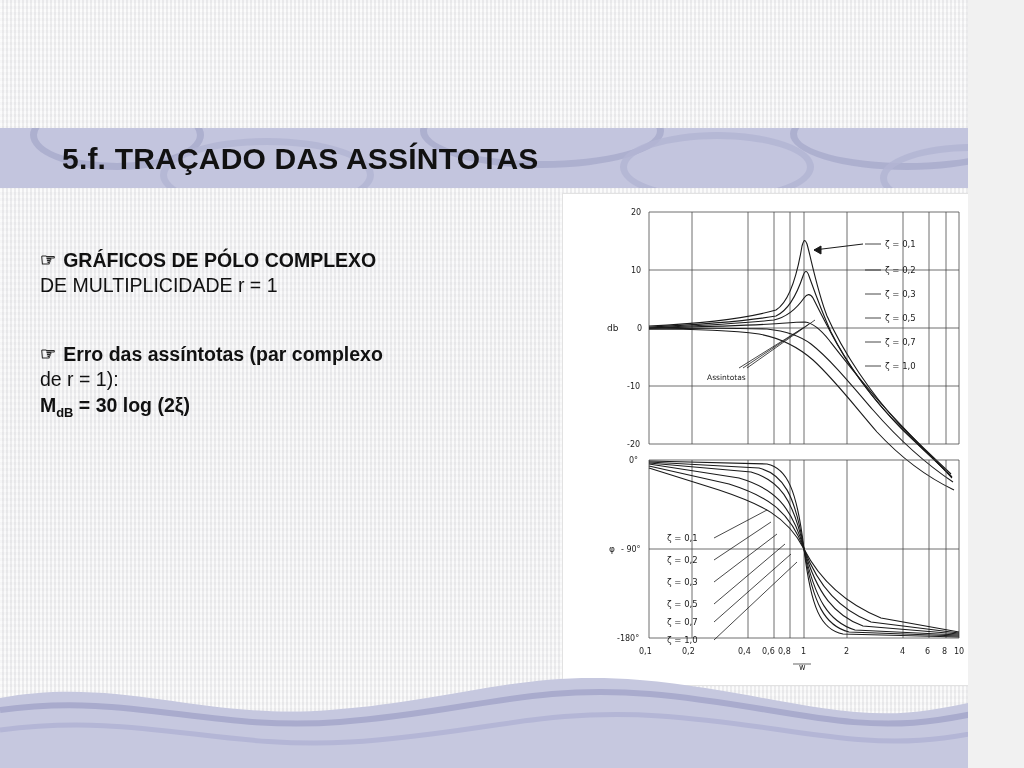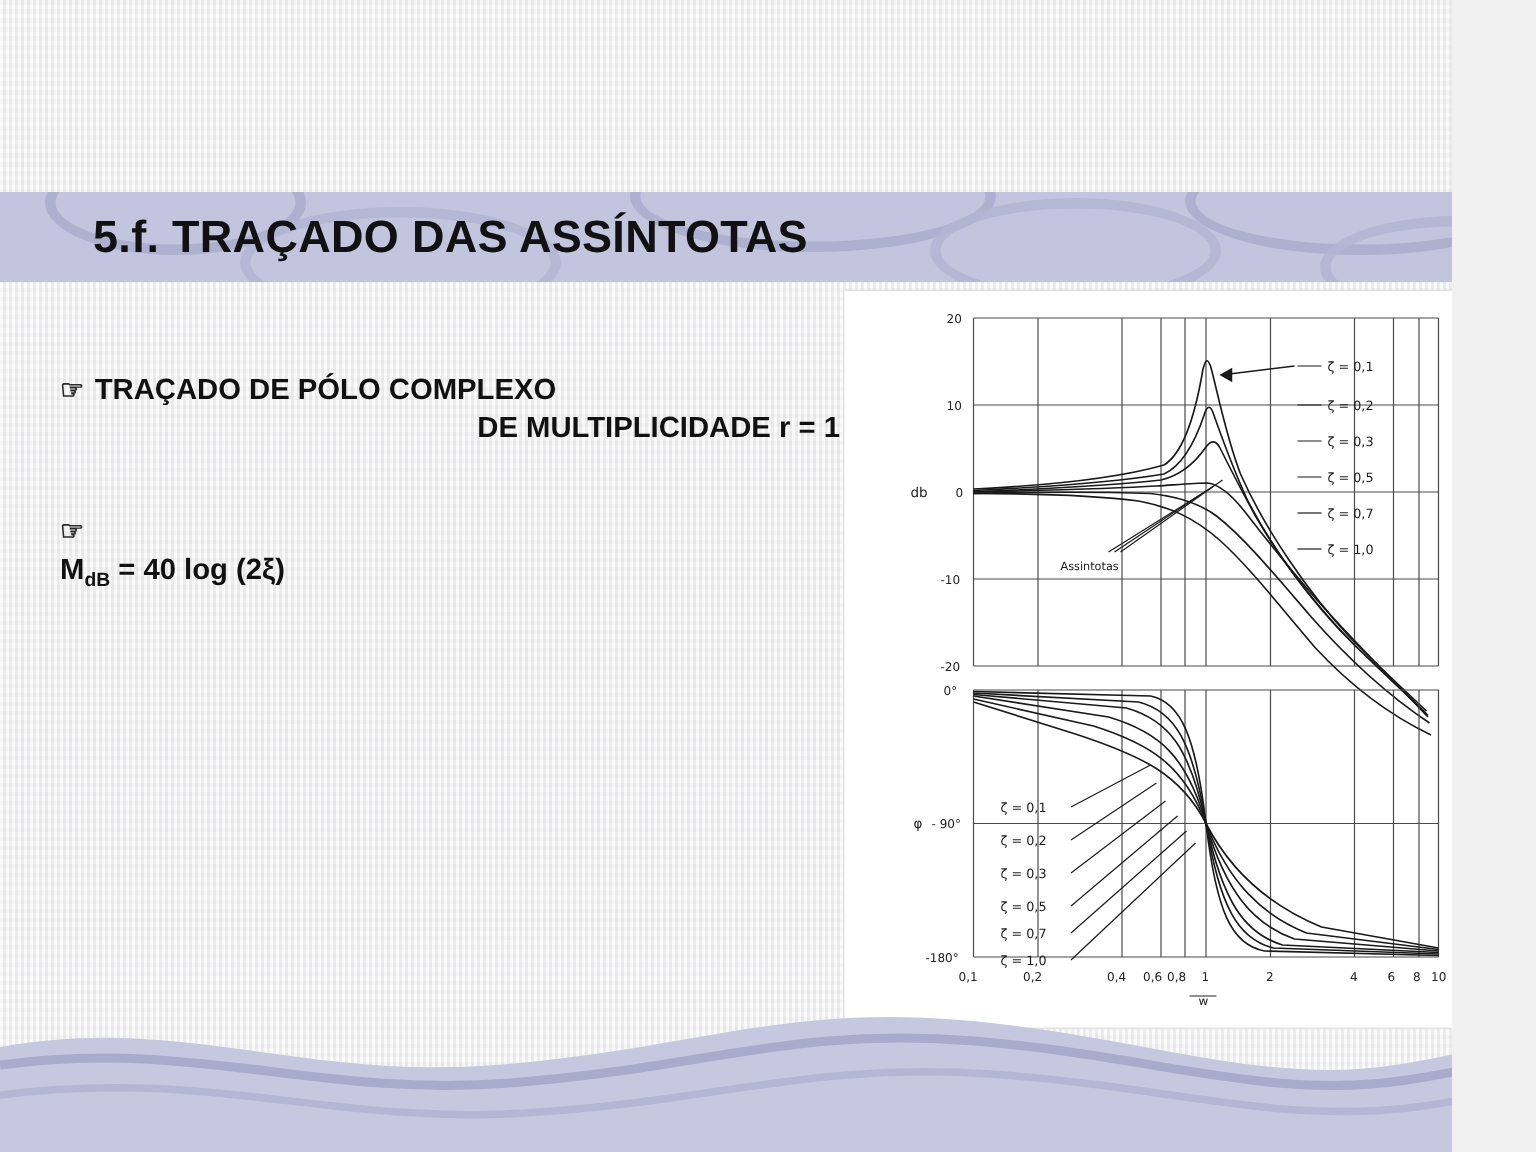--- a/index.html
+++ b/index.html
@@ -86,23 +86,22 @@
   }
   .bullet-icon {
     flex: 0 0 auto;
     margin-right: 7px;
     font-size: 18px;
     color: #2a2a2a;
     line-height: 25px;
   }
   .para {
     font-size: 19.5px;
-    font-weight: bold;
+    font-weight: normal;
     line-height: 25px;
-    text-align: right;
   }
   .gap { height: 44px; }
   .line {
     font-size: 19.5px;
     font-weight: bold;
     line-height: 27px;
   }
   sub { font-size: 0.66em; }
   sup { font-size: 0.66em; }
 
@@ -140,33 +139,37 @@
     <div class="swirl s6"></div>
   </div>
 
   <div class="slide-title">5.f. TRAÇADO DAS ASSÍNTOTAS</div>
 
   <div class="body-text">
 
     <div class="bullet-row">
       <span class="bullet-icon">☞</span>
       <span>
-        <span>TRAÇADO DE PÓLO COMPLEXO</span>
+        <span>GRÁFICOS DE PÓLO COMPLEXO</span>
       </span>
     </div>
     <div class="para">DE MULTIPLICIDADE r = 1</div>
 
     <div class="gap"></div>
 
     <div class="bullet-row">
       <span class="bullet-icon">☞</span>
+      <span>
+        <span>Erro das assíntotas (par complexo</span>
+      </span>
     </div>
+    <div class="para">de r = 1):</div>
 
     <div class="line">
-      <span>M</span><sub>dB</sub><span> = 40 log (2ξ)</span>
+      <span>M</span><sub>dB</sub><span> = 30 log (2ξ)</span>
     </div>
 
 
   </div>
 
   <div class="figure">
     <div class="figure-inner">
       <svg class="fig-svg" width="421" height="479" viewBox="0 0 421 479" xmlns="http://www.w3.org/2000/svg">
         <rect x="0" y="0" width="421" height="479" fill="#ffffff"></rect>
 

